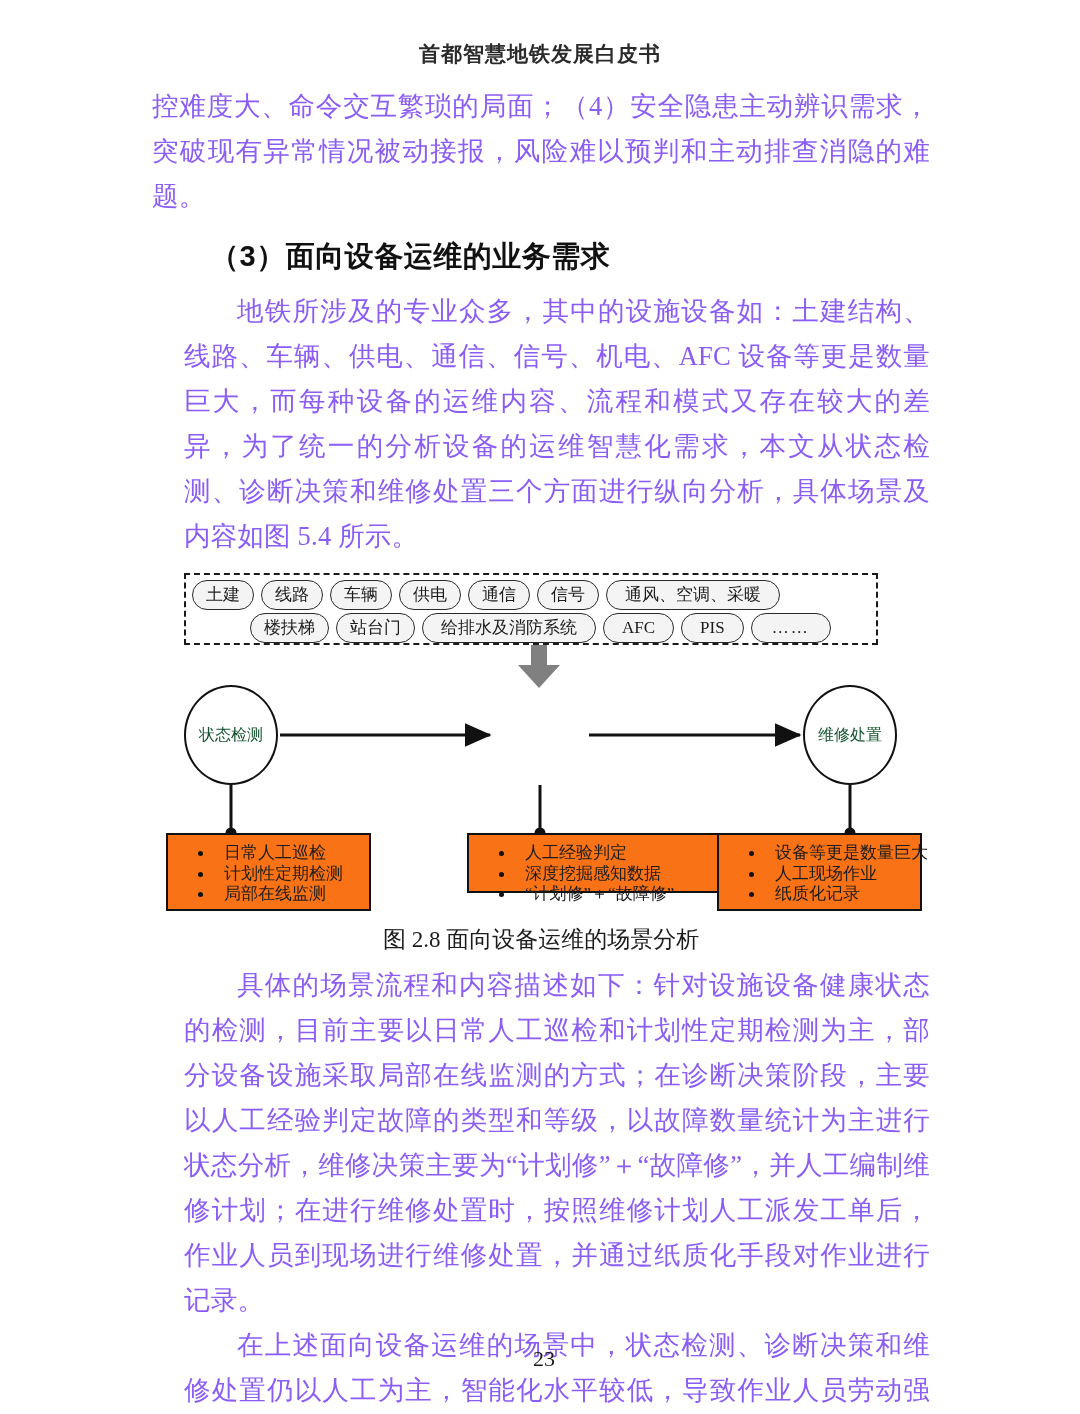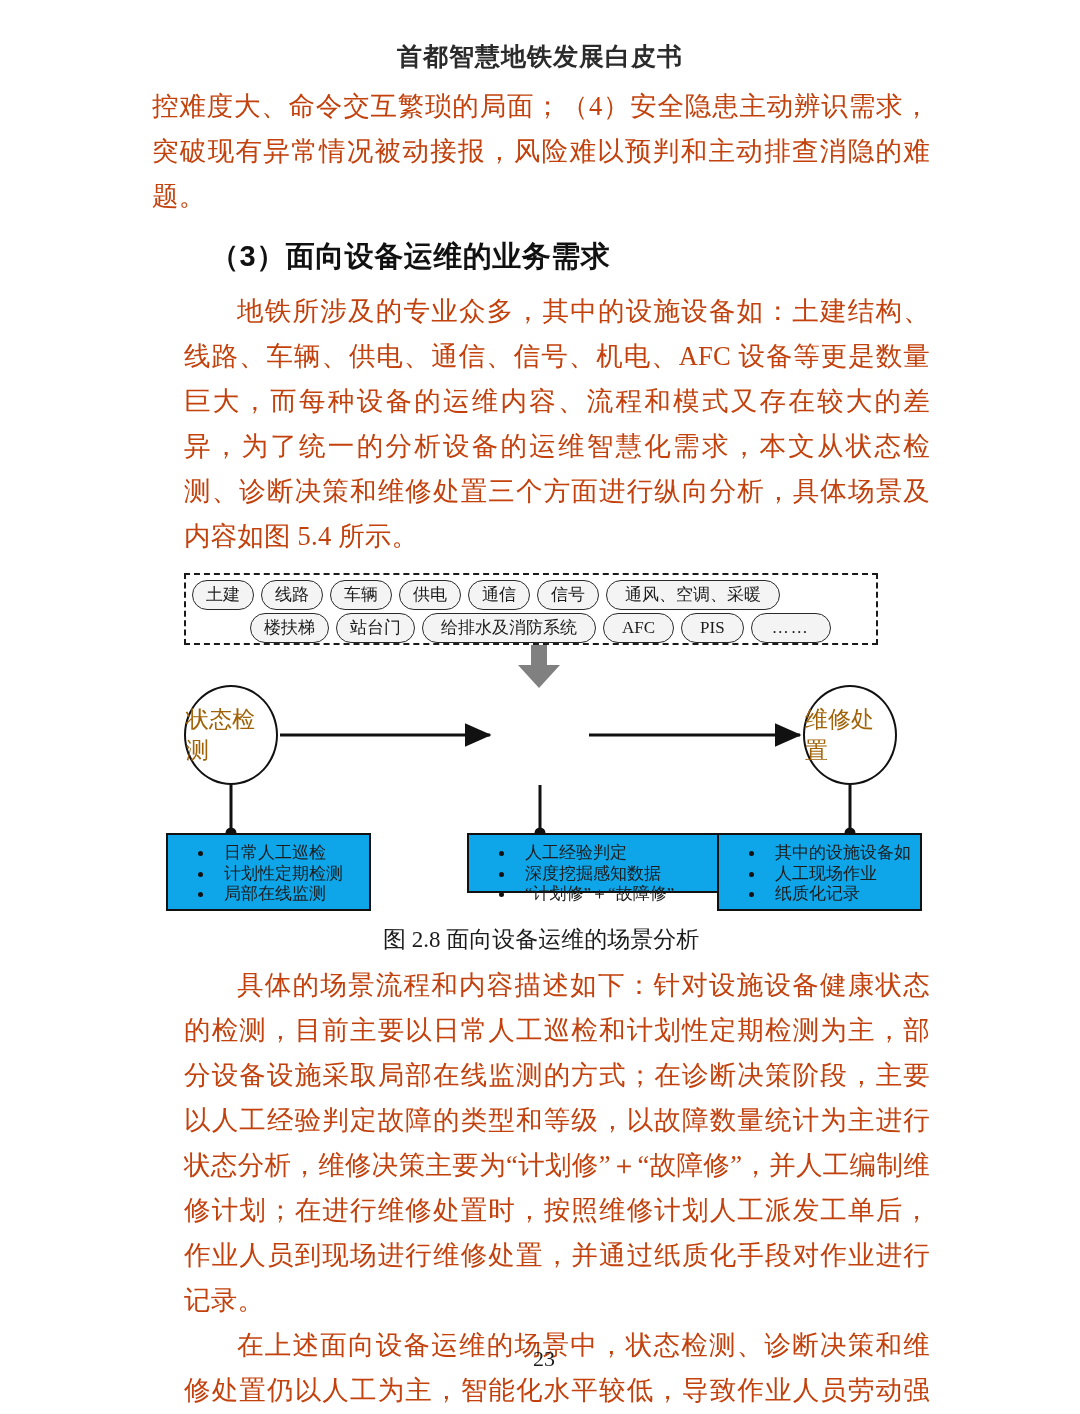--- a/index.html
+++ b/index.html
@@ -23,40 +23,40 @@
     height: 1414px;
   }
 
   
   .doc-header {
     position: absolute;
     top: 40px;
     left: 0;
     width: 1080px;
     text-align: center;
-    font-size: 25px;
+    font-size: 21px;
     letter-spacing: 1px;
     color: #2b2b2b;
     font-weight: 600;
   }
 
   
   .content {
     position: absolute;
     left: 152px;
     top: 84px;
     width: 778px;
   }
   p.para {
     margin: 0;
     font-size: 26.5px;
     line-height: 45px;
     text-align: justify;
     text-justify: inter-ideograph;
-    color: #c2410c;
+    color: #8b5cf6;
     letter-spacing: 0.2px;
   }
   p.indent {
     text-indent: 2em;
     margin-left: 32px;
   }
   h3.section-heading {
     margin: 14px 0 10px 0;
     font-size: 29px;
     line-height: 46px;
@@ -142,34 +142,34 @@
   
   .node {
     position: absolute;
     width: 94px;
     height: 100px;
     border: 2.6px solid #111;
     border-radius: 50%;
     background: #fff;
     display: flex;
     align-items: center;
-    justify-content: flex-end;
-    font-size: 23px;
-    color: #a16207;
+    justify-content: center;
+    font-size: 16px;
+    color: #14532d;
     box-sizing: border-box;
   }
   #node-detect { left: 32px;  top: 114px; }
   #node-decide { left: 341px; top: 114px; }
   #node-repair { left: 651px; top: 114px; }
 
   
   .detail-box {
     position: absolute;
     border: 2.4px solid #111;
-    background: #0ea5e9;
+    background: #f97316;
     box-sizing: border-box;
     padding: 8px 10px 8px 14px;
     top: 262px;
   }
   #box-detect { left: 14px;  width: 205px; height: 78px; }
   #box-decide { left: 267px; width: 253px; height: 60px; margin-left: 48px; }
   #box-repair { left: 565px; width: 205px; height: 78px; }
   .detail-box ul {
     margin: 0;
     padding: 0 0 0 16px;
@@ -281,21 +281,21 @@
       </div>
       <div class="detail-box" id="box-decide">
         <ul>
           <li>人工经验判定</li>
           <li>深度挖掘感知数据</li>
           <li>“计划修”＋“故障修”</li>
         </ul>
       </div>
       <div class="detail-box" id="box-repair">
         <ul>
-          <li>其中的设施设备如</li>
+          <li>设备等更是数量巨大</li>
           <li>人工现场作业</li>
           <li>纸质化记录</li>
         </ul>
       </div>
 
     </div>
 
     <div class="figure-caption">图 2.8 面向设备运维的场景分析</div>
 
     <p class="para indent">具体的场景流程和内容描述如下：针对设施设备健康状态的检测，目前主要以日常人工巡检和计划性定期检测为主，部分设备设施采取局部在线监测的方式；在诊断决策阶段，主要以人工经验判定故障的类型和等级，以故障数量统计为主进行状态分析，维修决策主要为“计划修”＋“故障修”，并人工编制维修计划；在进行维修处置时，按照维修计划人工派发工单后，作业人员到现场进行维修处置，并通过纸质化手段对作业进行记录。</p>

